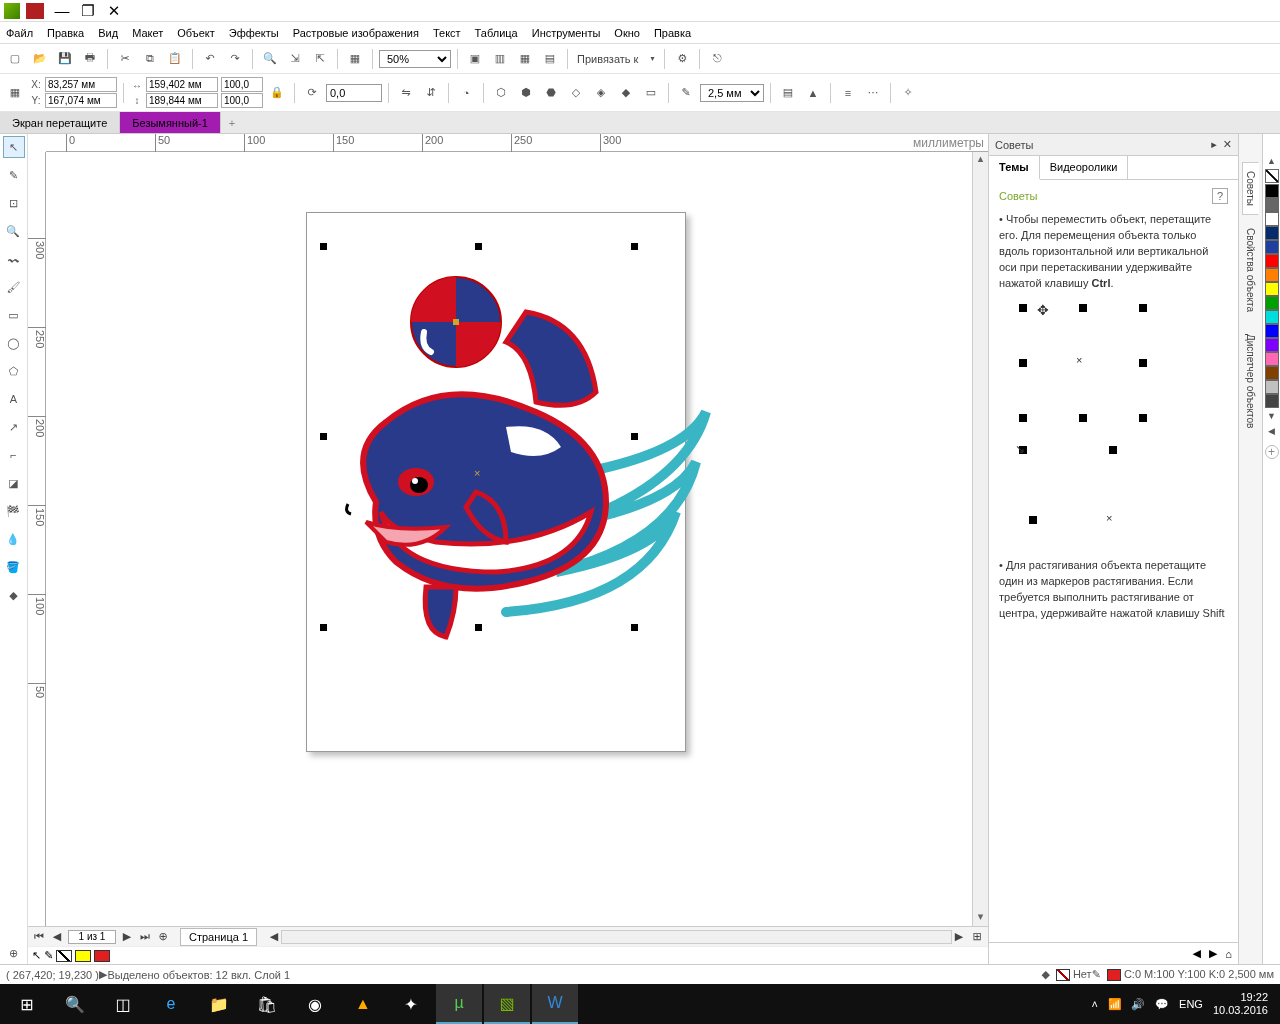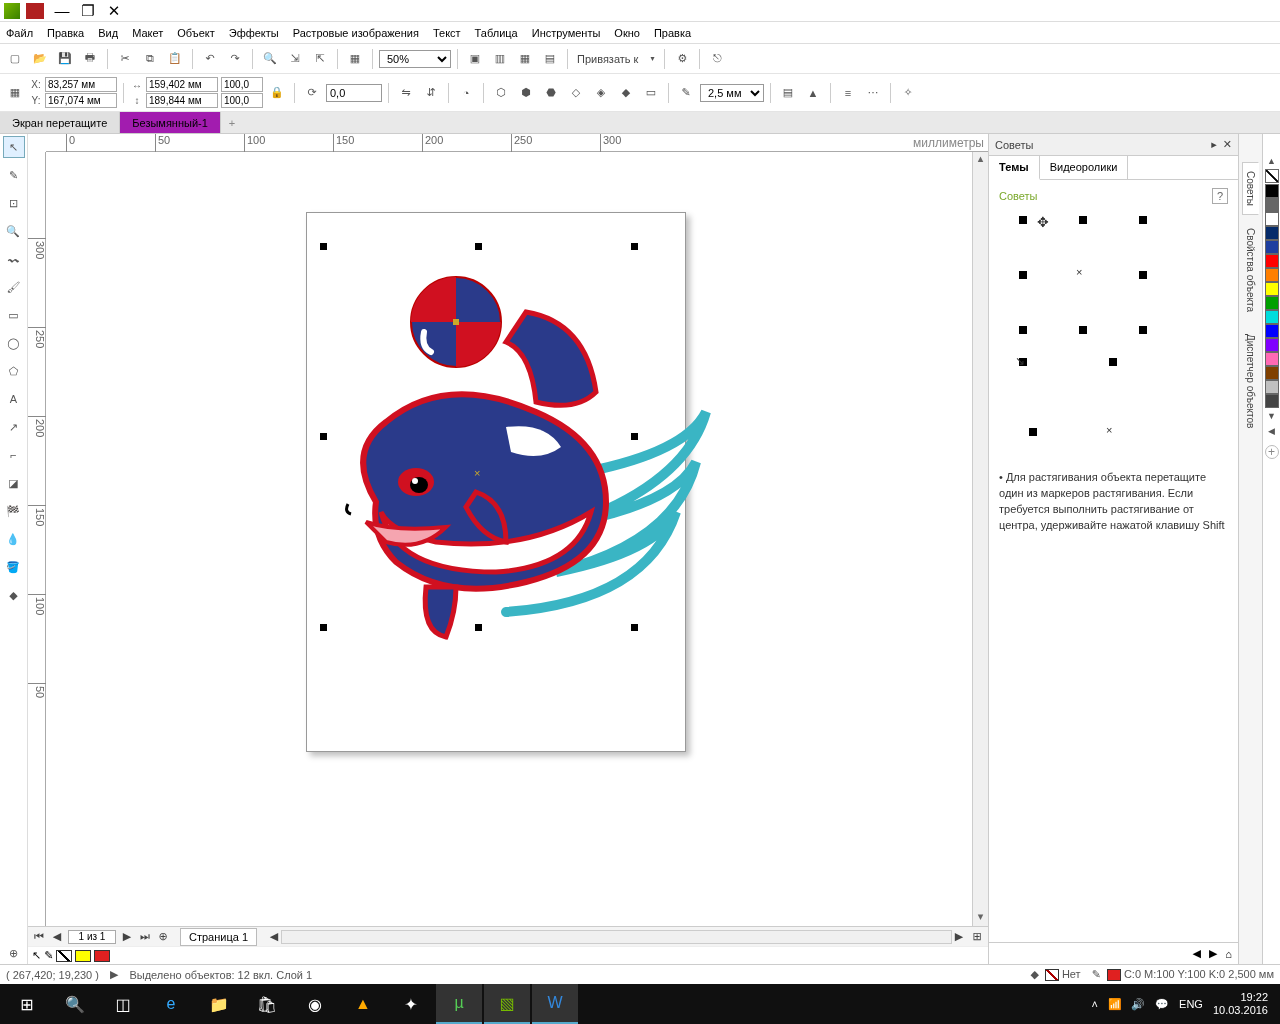--- a/index.html
+++ b/index.html
@@ -95,21 +95,21 @@
 
 
 .palette { width:18px; background:#fff; border-left:1px solid #ccc; display:flex; flex-direction:column; align-items:center; padding-top:20px; gap:1px; }
 .palette .pc { width:14px; height:14px; border:1px solid #666; cursor:pointer; }
 .palette .none { background:#fff; position:relative; }
 .palette .none::after { content:""; position:absolute; inset:0; background:linear-gradient(45deg,transparent 45%,#000 46%,#000 54%,transparent 55%); }
 .palette .arrow { font-size:9px; color:#555; height:14px; line-height:14px; cursor:pointer; }
 .palette .plus { font-size:12px; color:#888; margin-top:6px; border:1px solid #bbb; border-radius:50%; width:14px; height:14px; line-height:12px; text-align:center; }
 
 
-.statusbar { height:20px; background:#fff; border-top:1px solid #ccc; display:flex; align-items:center; padding:0 6px; font-size:10px; color:#555; gap:11px; }
+.statusbar { height:20px; background:#fff; border-top:1px solid #ccc; display:flex; align-items:center; padding:0 6px; font-size:10px; color:#555; gap:0; }
 .statusbar .sfill { flex:1; }
 .fillsw { width:14px; height:12px; background:#e02020; border:1px solid #333; display:inline-block; vertical-align:middle; margin:0 3px; }
 .nonesw { width:14px; height:12px; background:#fff; border:1px solid #333; display:inline-block; vertical-align:middle; margin:0 3px; position:relative; }
 .nonesw::after{content:"";position:absolute;inset:0;background:linear-gradient(45deg,transparent 44%,#a00 45%,#a00 55%,transparent 56%);}
 
 
 .taskbar { height:40px; background:#101010; display:flex; align-items:center; padding:0 4px; gap:2px; }
 .taskbar .tbicon { width:46px; height:40px; display:flex; align-items:center; justify-content:center; cursor:pointer; color:#fff; font-size:16px; }
 .taskbar .tbicon.active { background:#333; border-bottom:2px solid #5ac; }
 .taskbar .spacer { flex:1; }
@@ -384,20 +384,21 @@
     </div>
     <div class="docker-tabs">
       <div class="dktab active">Темы</div>
       <div class="dktab">Видеоролики</div>
     </div>
     <div class="docker-body">
       <h3>
           <span>Советы</span>
           <span class="qicon">?</span>
         </h3>
+      <p>• <span>Чтобы переместить объект, перетащите его. Для перемещения объекта только вдоль горизонтальной или вертикальной оси при перетаскивании удерживайте нажатой клавишу </span><b>Ctrl</b>.</p>
       <div class="diagram">
         <div class="dh" style="left:20px;top:0"></div>
           <div class="dh" style="left:80px;top:0"></div>
           <div class="dh" style="left:140px;top:0"></div>
         <div class="dh" style="left:20px;top:55px"></div>
           <span style="position:absolute;left:77px;top:50px">×</span>
           <div class="dh" style="left:140px;top:55px"></div>
         <div class="dh" style="left:20px;top:110px"></div>
           <div class="dh" style="left:80px;top:110px"></div>
           <div class="dh" style="left:140px;top:110px"></div>

